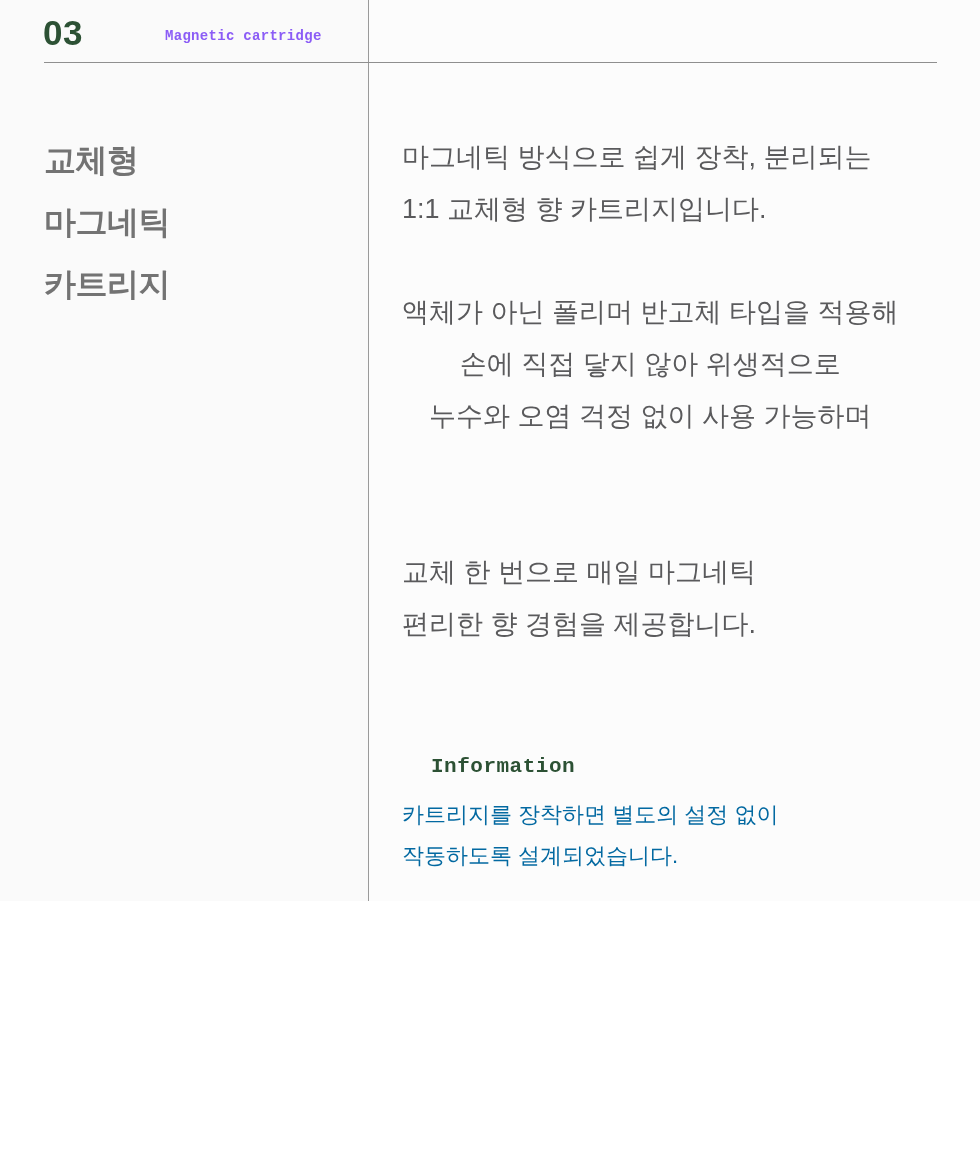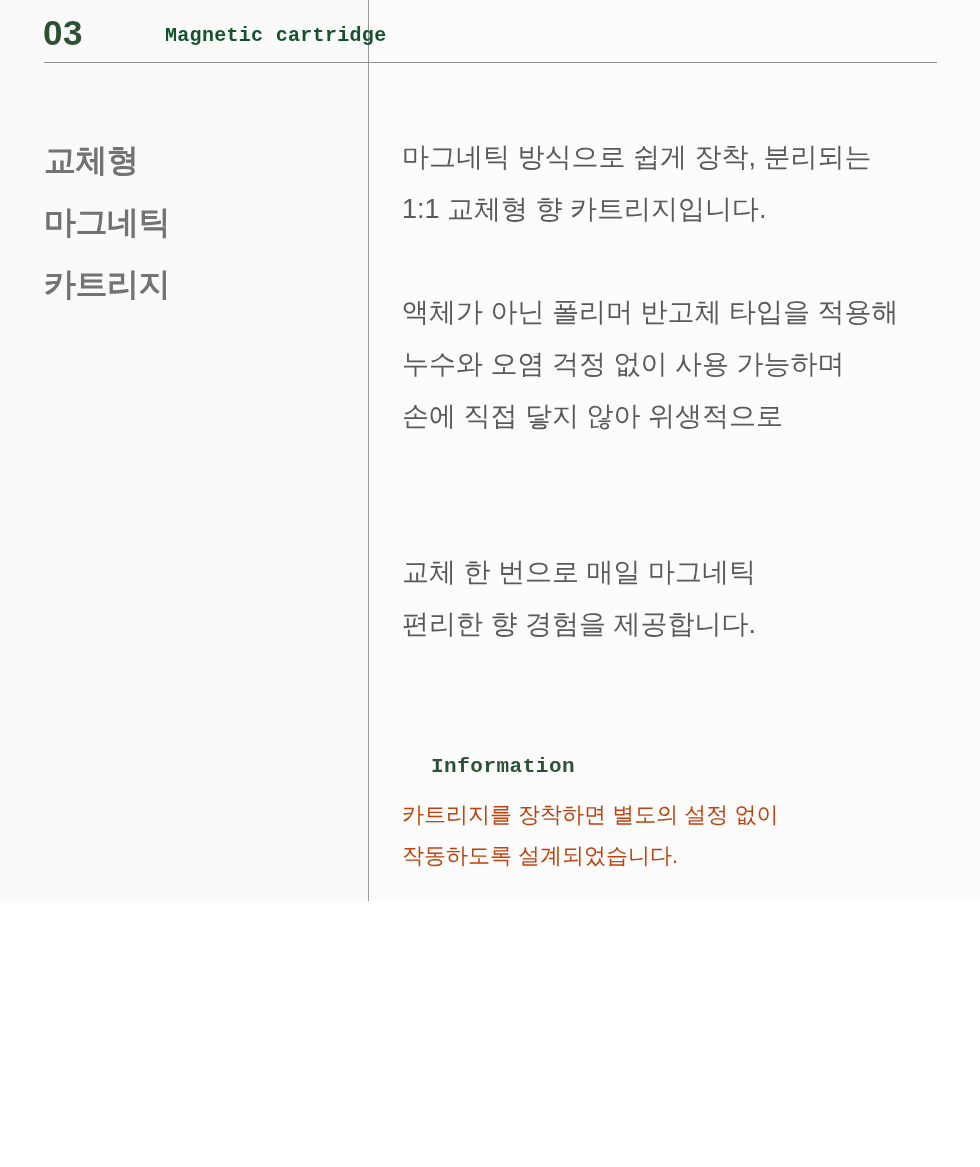--- a/index.html
+++ b/index.html
@@ -48,25 +48,25 @@
     line-height: 38px;
     font-weight: 600;
     color: #2c5134;
     letter-spacing: 0.5px;
     z-index: 5;
   }
   .eyebrow {
     position: absolute;
     left: 165px; top: 26px;
     font-family: "Liberation Mono", "DejaVu Sans Mono", monospace;
-    font-size: 20px;
+    font-size: 14px;
     line-height: 20px;
     font-weight: 700;
     letter-spacing: 0.3px;
-    color: #14532d;
+    color: #8b5cf6;
     z-index: 5;
   }
   .header-subtitle {
     position: absolute;
     left: 402px; top: 22px;
     font-size: 21px;
     line-height: 26px;
     color: #a9a9a9;
     z-index: 5;
   }
@@ -83,40 +83,40 @@
   .body-para {
     position: absolute;
     left: 402px;
     font-size: 27px;
     line-height: 52px;
     color: #5a5a5c;
     z-index: 2;
     white-space: nowrap;
   }
   .para-1 { top: 131px; }
-  .para-2 { top: 286px; }
+  .para-2 { top: 286px; text-align: center; }
   .para-3 { top: 546px; }
   .info-heading {
     position: absolute;
     left: 402px; top: 753px;
     font-family: "Liberation Mono", "DejaVu Sans Mono", monospace;
     font-size: 21px;
     line-height: 27px;
     font-weight: 700;
     letter-spacing: 0.5px;
     color: #2c5134;
     z-index: 2;
     margin-left: 29px;
   }
   .info-text {
     position: absolute;
     left: 402px; top: 794px;
     font-size: 22px;
     line-height: 41px;
-    color: #c2410c;
+    color: #0369a1;
     z-index: 2;
     white-space: nowrap;
   }
 </style>
 </head>
 <body>
 
 <div class="canvas">
 
   <div class="left-col"></div>
@@ -135,22 +135,22 @@
     <div>카트리지</div>
   </div>
 
   <div class="body-para para-1">
     <div>마그네틱 방식으로 쉽게 장착, 분리되는</div>
     <div>1:1 교체형 향 카트리지입니다.</div>
   </div>
 
   <div class="body-para para-2">
     <div>액체가 아닌 폴리머 반고체 타입을 적용해</div>
+    <div>손에 직접 닿지 않아 위생적으로</div>
     <div>누수와 오염 걱정 없이 사용 가능하며</div>
-    <div>손에 직접 닿지 않아 위생적으로</div>
   </div>
 
   <div class="body-para para-3">
     <div>교체 한 번으로 매일 마그네틱</div>
     <div>편리한 향 경험을 제공합니다.</div>
   </div>
 
   <div class="info-heading">Information</div>
 
   <div class="info-text">

